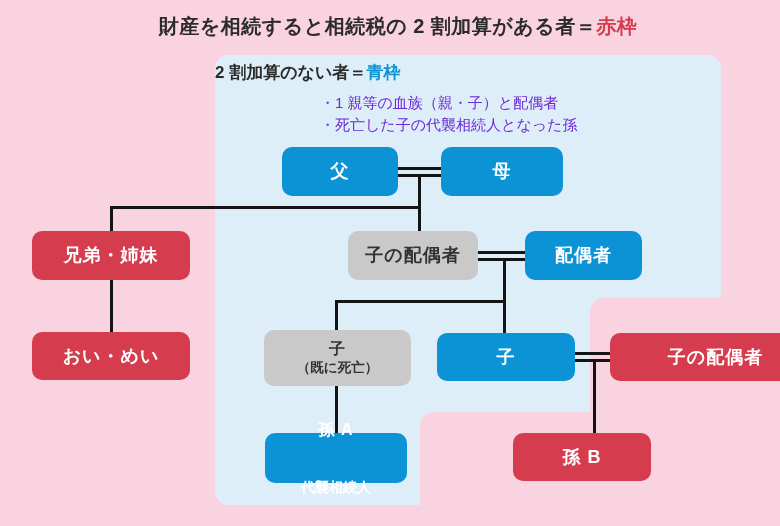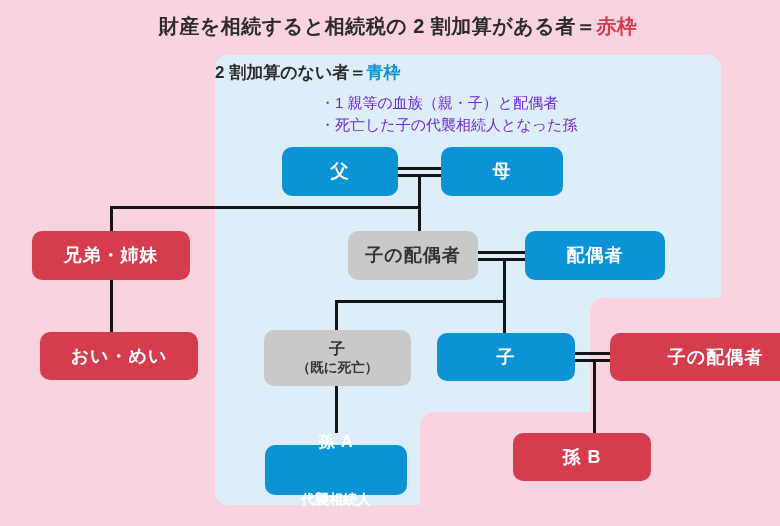--- a/index.html
+++ b/index.html
@@ -128,46 +128,46 @@
   </div>
 
   <div class="node blue" style="left:441px; top:147px; width:122px; height:49px;">
     <span>母</span>
   </div>
 
   <div class="node red" style="left:32px; top:231px; width:158px; height:49px;">
     <span>兄弟・姉妹</span>
   </div>
 
-  <div class="node red" style="left:32px; top:332px; width:158px; height:48px;margin-left:8px;">
+  <div class="node red" style="left:32px; top:332px; width:158px; height:48px;">
     <span>おい・めい</span>
   </div>
 
   <div class="node gray" style="left:348px; top:231px; width:130px; height:49px;">
     <span>子の配偶者</span>
   </div>
 
-  <div class="node blue" style="left:525px; top:231px; width:140px; height:49px;">
+  <div class="node blue" style="left:525px; top:231px; width:117px; height:49px;">
     <span>配偶者</span>
   </div>
 
   <div class="node gray two-line" style="left:264px; top:330px; width:147px; height:56px;">
     <span>子</span>
     <span class="sublabel">（既に死亡）</span>
   </div>
 
   <div class="node blue" style="left:437px; top:333px; width:138px; height:48px;">
     <span>子</span>
   </div>
 
   <div class="node red" style="left:610px; top:333px; width:155px; height:48px;padding-left:28px;">
     <span>子の配偶者</span>
   </div>
 
-  <div class="node blue two-line" style="left:265px; top:445px; width:142px; height:50px;text-align:right;">
+  <div class="node blue two-line" style="left:265px; top:433px; width:142px; height:50px;text-align:right;">
     <span>孫 A</span>
     <span class="sublabel" style="font-size:14px;margin-top:40px;">代襲相続人</span>
   </div>
 
   <div class="node red" style="left:513px; top:433px; width:138px; height:48px;">
     <span>孫 B</span>
   </div>
 
 </div>
 

